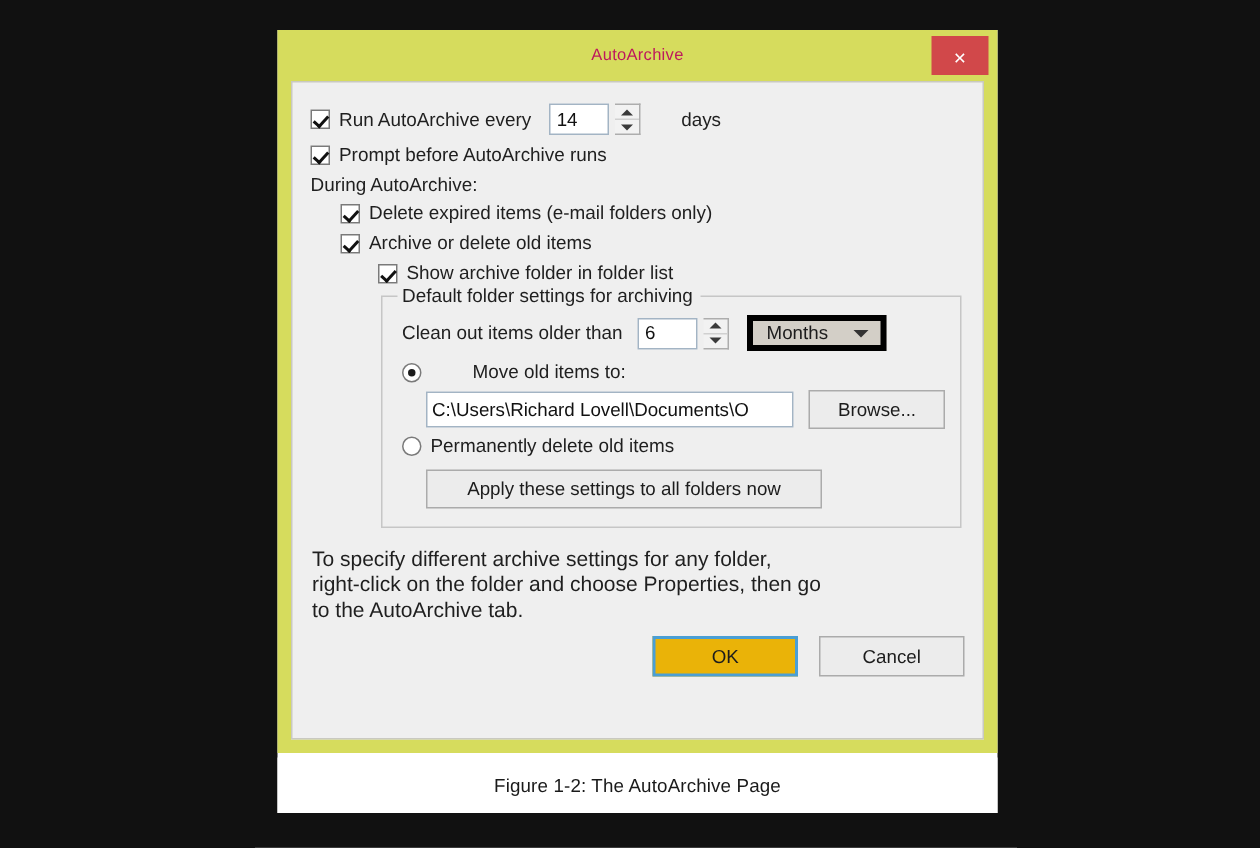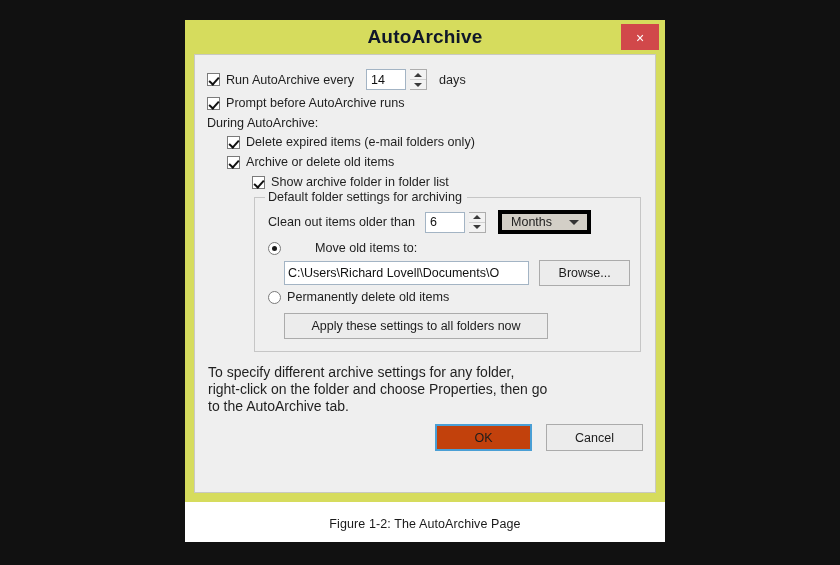--- a/index.html
+++ b/index.html
@@ -58,23 +58,23 @@
   }
 
   .titlebar {
     position: relative;
     height: 34px;
     display: flex;
     align-items: center;
     justify-content: center;
   }
   .title-text {
-    font-size: 19px;
-    color: #0f172a;
-    font-weight: 700;
+    font-size: 11px;
+    color: #be185d;
+    font-weight: 400;
     letter-spacing: .2px;
   }
   .close-button {
     position: absolute;
     right: 6px;
     top: 4px;
     width: 38px;
     height: 26px;
     background: #d1484a;
     border: none;
@@ -284,21 +284,21 @@
   .footer-btns {
     display: flex;
     justify-content: flex-end;
     gap: 14px;
     margin-top: 9px;
   }
   .btn-ok {
     width: 97px;
     height: 27px;
     border: 2px solid #4a9fd5;
-    background: #c2410c;
+    background: #eab308;
   }
   .btn-cancel {
     width: 97px;
     height: 27px;
   }
 
   .indent-1 { margin-left: 20px; }
   .indent-2 { margin-left: 45px; }
 </style>
 </head>
@@ -324,21 +324,21 @@
           <input class="num-input" type="text" value="14" style="">
           <span class="spinner">
             <div>
                 <span class="tri-up"></span>
               </div>
             <div>
                 <span class="tri-down"></span>
               </div>
           </span>
         </span>
-        <span class="lbl" style="margin-left:12px;">days</span>
+        <span class="lbl" style="margin-left:27px;">days</span>
       </div>
 
       <div class="row">
         <span class="cb checked"></span>
         <span class="lbl">Prompt before AutoArchive runs</span>
       </div>
 
       <div class="row" style="margin-bottom:5px;">
         <span class="lbl">During AutoArchive:</span>
       </div>

